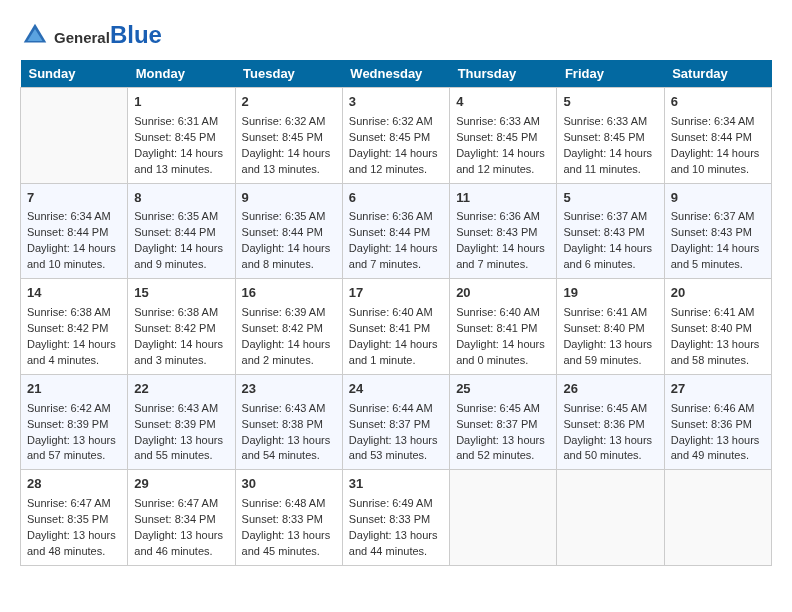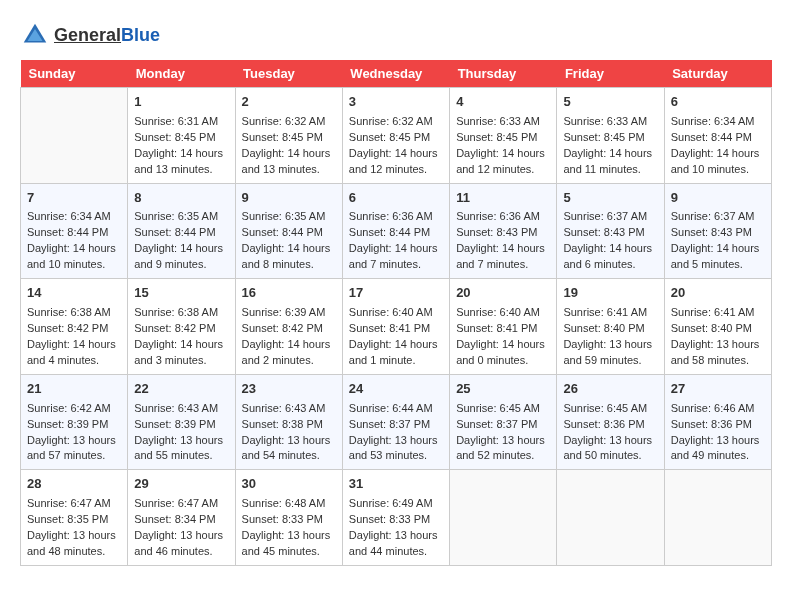--- a/index.html
+++ b/index.html
@@ -15,27 +15,26 @@
       justify-content: space-between;
       align-items: flex-start;
       margin-bottom: 10px;
     }
     .logo {
       display: flex;
       align-items: center;
       gap: 4px;
     }
     .logo-text-general {
-      font-size: 18px;
+      font-size: 15px;
       font-weight: bold;
       color: #333;
-      text-decoration: underline;
     }
     .logo-text-blue {
-      font-size: 18px;
+      font-size: 24px;
       font-weight: bold;
       color: #1a5fb4;
     }
     .logo-icon {
       width: 30px;
       height: 30px;
     }
     .title-section {
       text-align: right;
     }
@@ -47,21 +46,21 @@
     .location {
       font-size: 14px;
       color: #555;
     }
     table {
       width: 100%;
       border-collapse: collapse;
       font-size: 11px;
     }
     th {
-      background-color: #ef4444;
+      background-color: #0369a1;
       color: #fff;
       text-align: left;
       padding: 6px 8px;
       font-size: 13px;
       font-weight: bold;
     }
     td {
       border: 1px solid #ccc;
       vertical-align: top;
       padding: 5px 6px;

